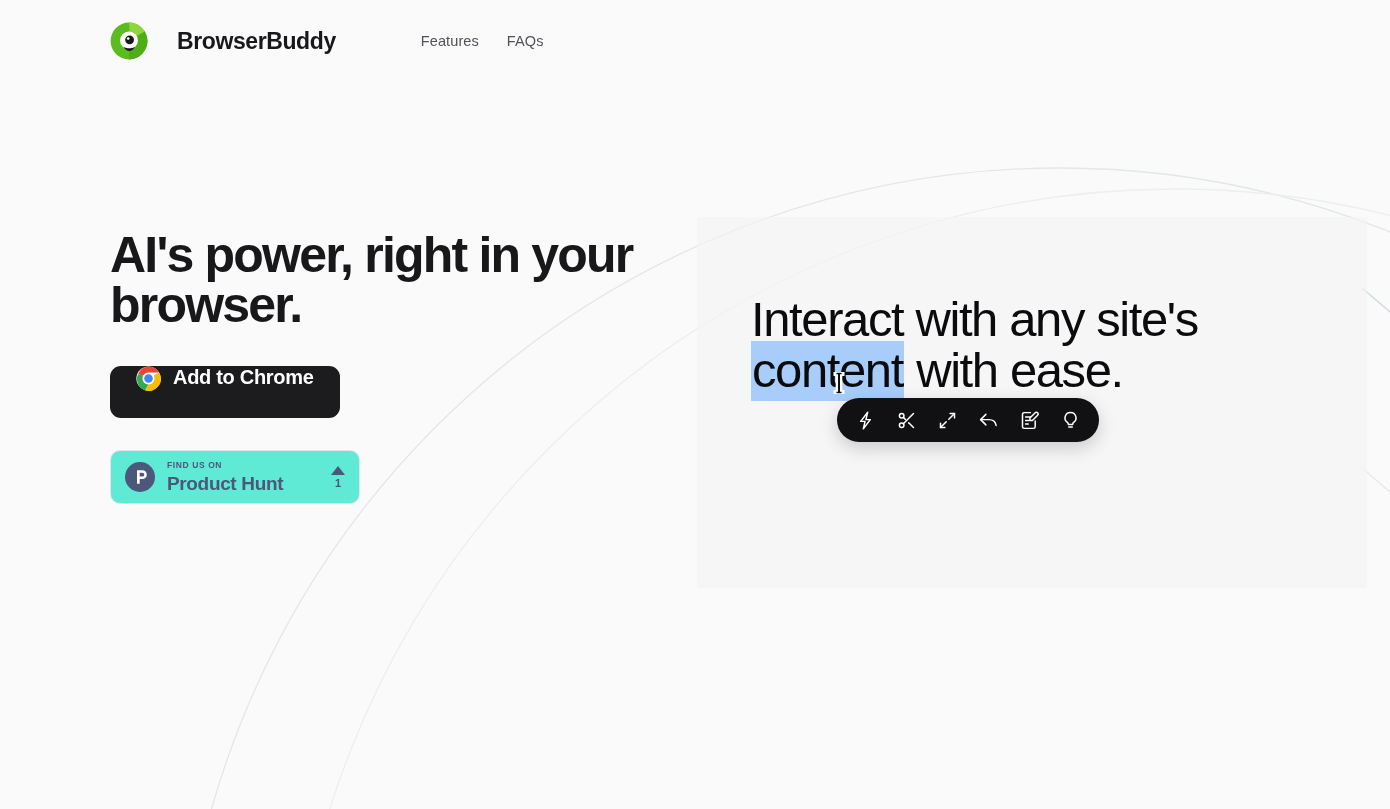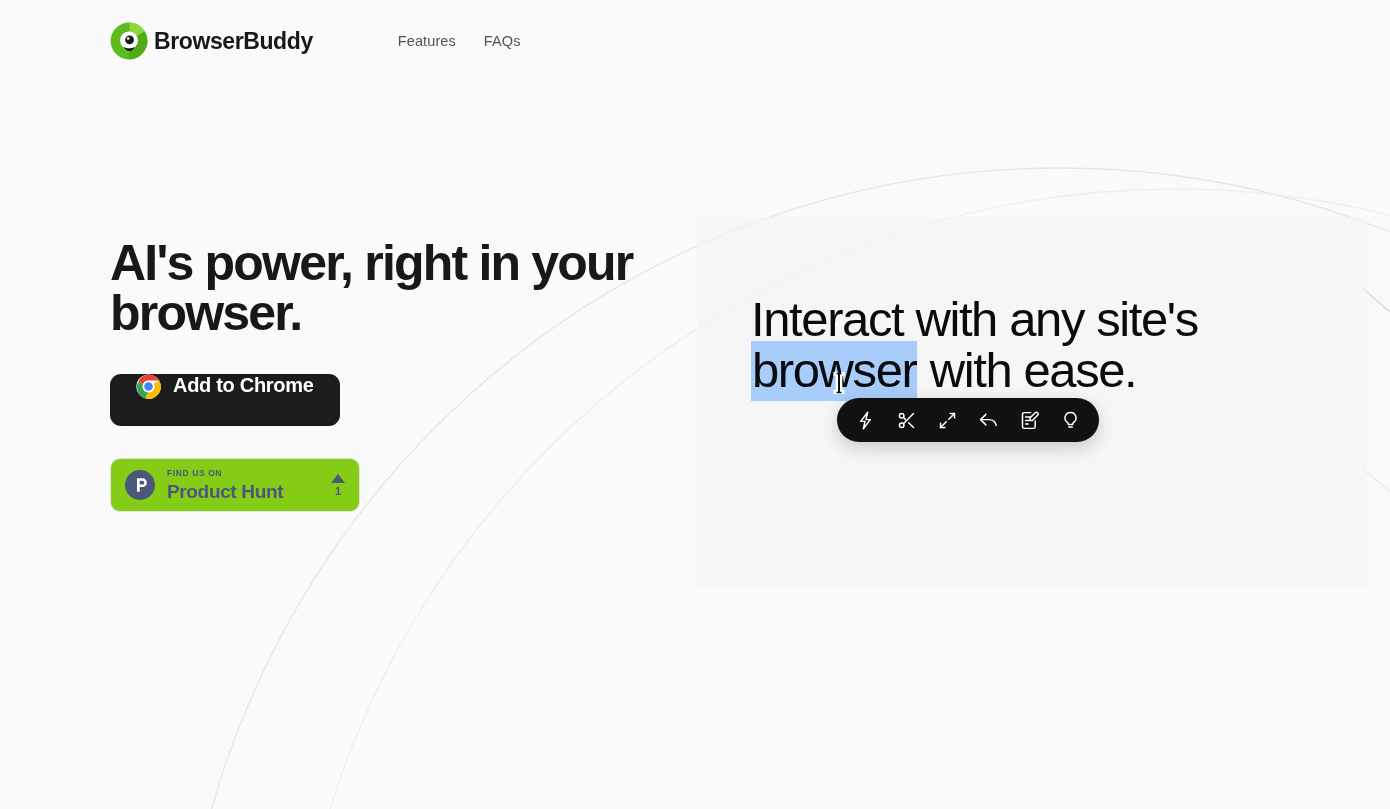--- a/index.html
+++ b/index.html
@@ -46,21 +46,21 @@
     width: 1390px;
     height: 82px;
     display: flex;
     align-items: center;
     padding-left: 110px;
     z-index: 5;
   }
   .brand {
     display: flex;
     align-items: center;
-    gap: 6px;
+    gap: 29px;
     text-decoration: none;
     color: #18181b;
   }
   .brand-mark { width: 38px; height: 38px; display: block; }
   .brand-name {
     font-size: 23px;
     font-weight: 700;
     letter-spacing: -.4px;
     color: #18181b;
     white-space: nowrap;
@@ -76,21 +76,21 @@
     color: #52525b;
     text-decoration: none;
     letter-spacing: .1px;
     white-space: nowrap;
   }
 
   
   .hero-left {
     position: absolute;
     left: 110px;
-    top: 238px;
+    top: 230px;
     width: 600px;
     z-index: 4;
   }
   .hero-title {
     font-size: 50px;
     line-height: 1.0;
     font-weight: 700;
     letter-spacing: -1.8px;
     color: #18181b;
     margin: 0 0 36px 0;
@@ -125,21 +125,21 @@
 
   
   .ph-badge {
     display: flex;
     align-items: center;
     margin-top: 32px;
     width: 250px;
     height: 54px;
     border: 1px solid #e4e4e7;
     border-radius: 10px;
-    background: #84cc16;
+    background: #5eead4;
     padding: 0 14px 0 14px;
     text-decoration: none;
     cursor: pointer;
   }
   .ph-logo { width: 30px; height: 30px; flex: none; }
   .ph-text { margin-left: 12px; flex: 1 1 auto; line-height: 1; }
   .ph-kicker {
     display: block;
     font-size: 8.5px;
     font-weight: 700;
@@ -305,21 +305,21 @@
     </span>
     <span class="ph-votes">
       <span class="ph-caret"></span>
       <span class="ph-count">1</span>
     </span>
   </a>
 </section>
 
 <section class="demo">
   <div class="demo-line">Interact with any site's</div>
-  <div class="demo-line second"><span class="sel">browser</span><span> with ease.</span></div>
+  <div class="demo-line second"><span class="sel">content</span><span> with ease.</span></div>
 </section>
 
 <svg class="ibeam" viewBox="0 0 12 22" aria-hidden="true">
   <path d="M4 1h-2.2v1.6H4V19.4H1.8V21H4" fill="none" stroke="#ffffff" stroke-width="2.6"></path>
   <path d="M8 1h2.2v1.6H8V19.4h2.2V21H8" fill="none" stroke="#ffffff" stroke-width="2.6"></path>
   <path d="M6 1H3.4v1.2H5v17.6H3.4V21H8.6v-1.2H7V2.2h1.6V1H6Z" fill="#111113"></path>
 </svg>
 
 <div class="toolbar">
 

